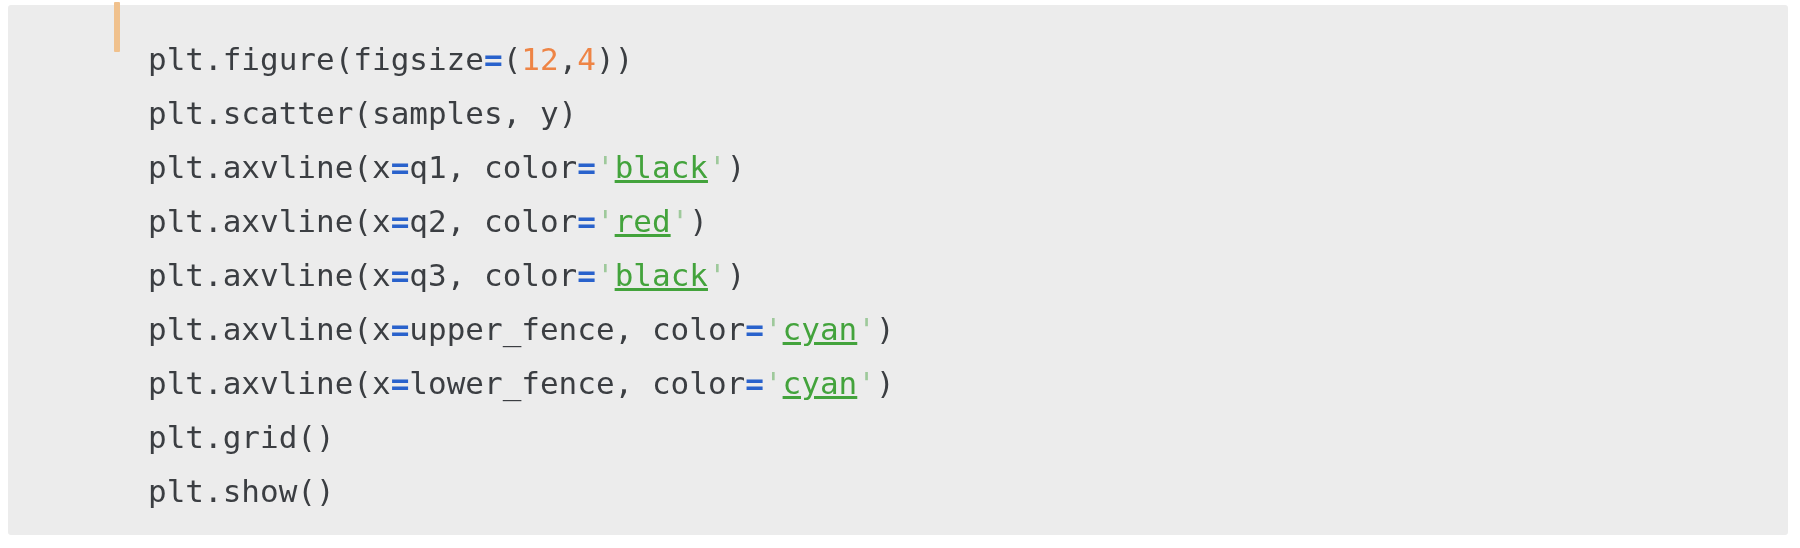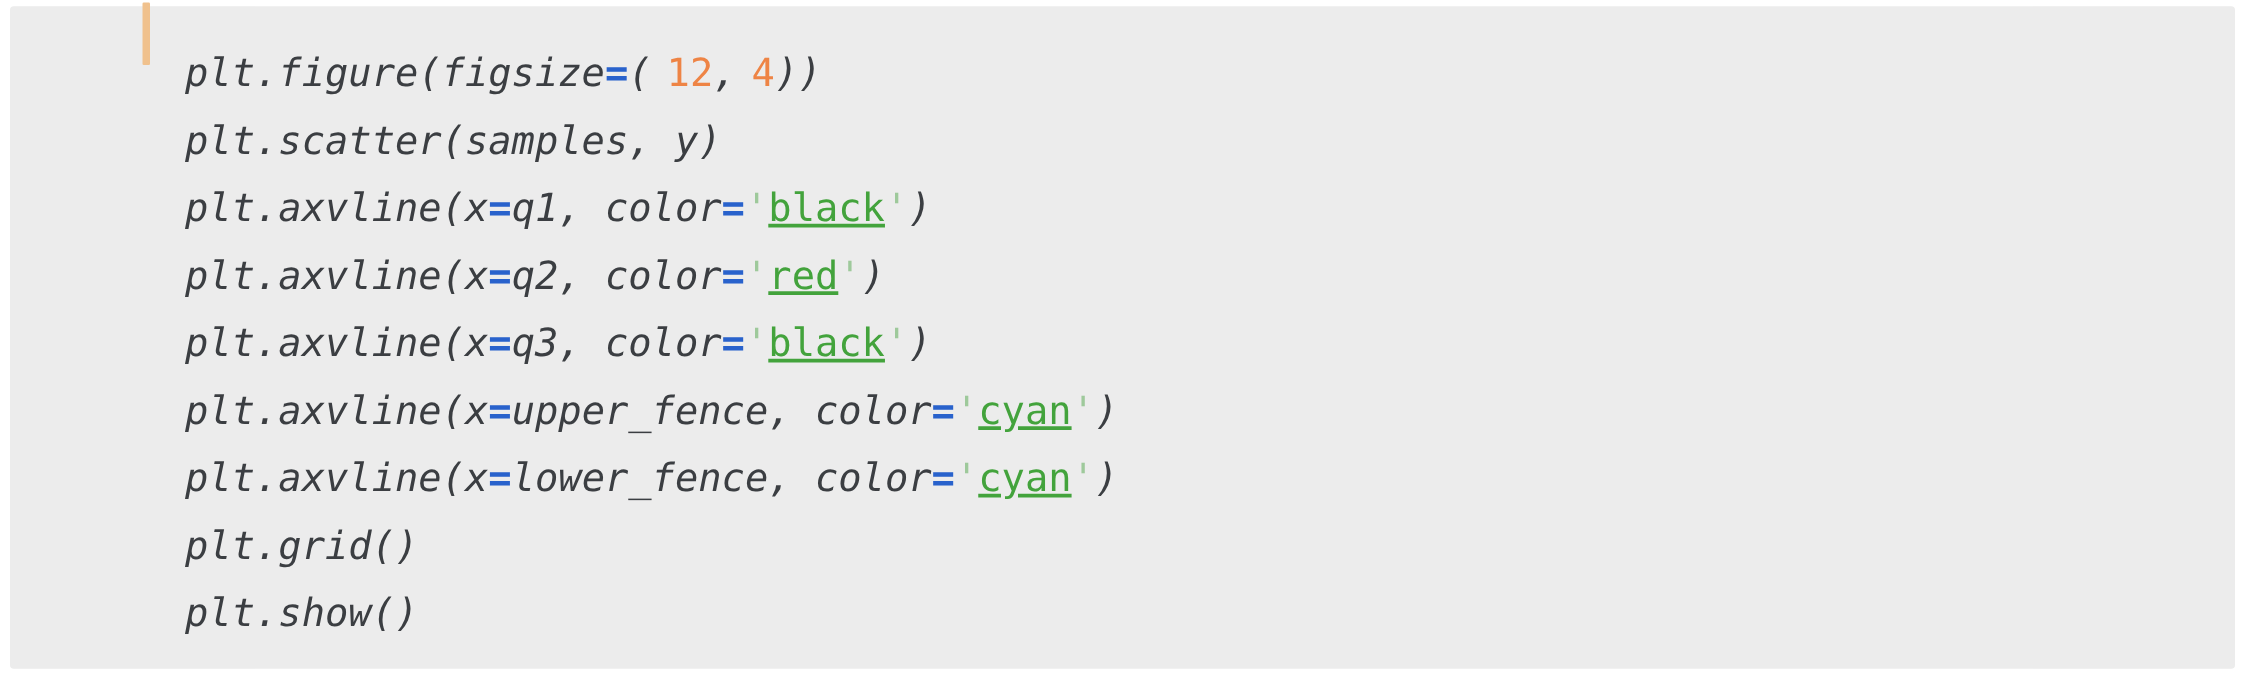--- a/index.html
+++ b/index.html
@@ -44,23 +44,23 @@
     position: absolute;
     left: 140px;
     top: 27px;
     font-size: 31px;
     line-height: 54px;
     color: var(--tok-plain);
     white-space: pre;
     cursor: text;
   }
   .code-line { height: 54px; }
-  .tok-p { color: var(--tok-plain); font-style: italic; }
+  .tok-p { color: var(--tok-plain); }
   .tok-o { color: var(--tok-op); font-weight: bold; }
-  .tok-n { color: var(--tok-num); margin-left: 12px; }
+  .tok-n { color: var(--tok-num); }
   .tok-s { color: var(--tok-str); text-decoration: underline; }
   .tok-q { color: var(--tok-quote); }
 </style>
 </head>
 <body>
 
 <div class="notebook">
   <div class="accent-bar"></div>
   <div class="code-cell">
     <div class="code-editor"><div class="code-line"><span class="tok-p">plt.figure(figsize</span><span class="tok-o">=</span><span class="tok-p">(</span><span class="tok-n">12</span><span class="tok-p">,</span><span class="tok-n">4</span><span class="tok-p">))</span></div><div class="code-line"><span class="tok-p">plt.scatter(samples, y)</span></div><div class="code-line"><span class="tok-p">plt.axvline(x</span><span class="tok-o">=</span><span class="tok-p">q1, color</span><span class="tok-o">=</span><span class="tok-q">'</span><span class="tok-s">black</span><span class="tok-q">'</span><span class="tok-p">)</span></div><div class="code-line"><span class="tok-p">plt.axvline(x</span><span class="tok-o">=</span><span class="tok-p">q2, color</span><span class="tok-o">=</span><span class="tok-q">'</span><span class="tok-s">red</span><span class="tok-q">'</span><span class="tok-p">)</span></div><div class="code-line"><span class="tok-p">plt.axvline(x</span><span class="tok-o">=</span><span class="tok-p">q3, color</span><span class="tok-o">=</span><span class="tok-q">'</span><span class="tok-s">black</span><span class="tok-q">'</span><span class="tok-p">)</span></div><div class="code-line"><span class="tok-p">plt.axvline(x</span><span class="tok-o">=</span><span class="tok-p">upper_fence, color</span><span class="tok-o">=</span><span class="tok-q">'</span><span class="tok-s">cyan</span><span class="tok-q">'</span><span class="tok-p">)</span></div><div class="code-line"><span class="tok-p">plt.axvline(x</span><span class="tok-o">=</span><span class="tok-p">lower_fence, color</span><span class="tok-o">=</span><span class="tok-q">'</span><span class="tok-s">cyan</span><span class="tok-q">'</span><span class="tok-p">)</span></div><div class="code-line"><span class="tok-p">plt.grid()</span></div><div class="code-line"><span class="tok-p">plt.show()</span></div></div>

